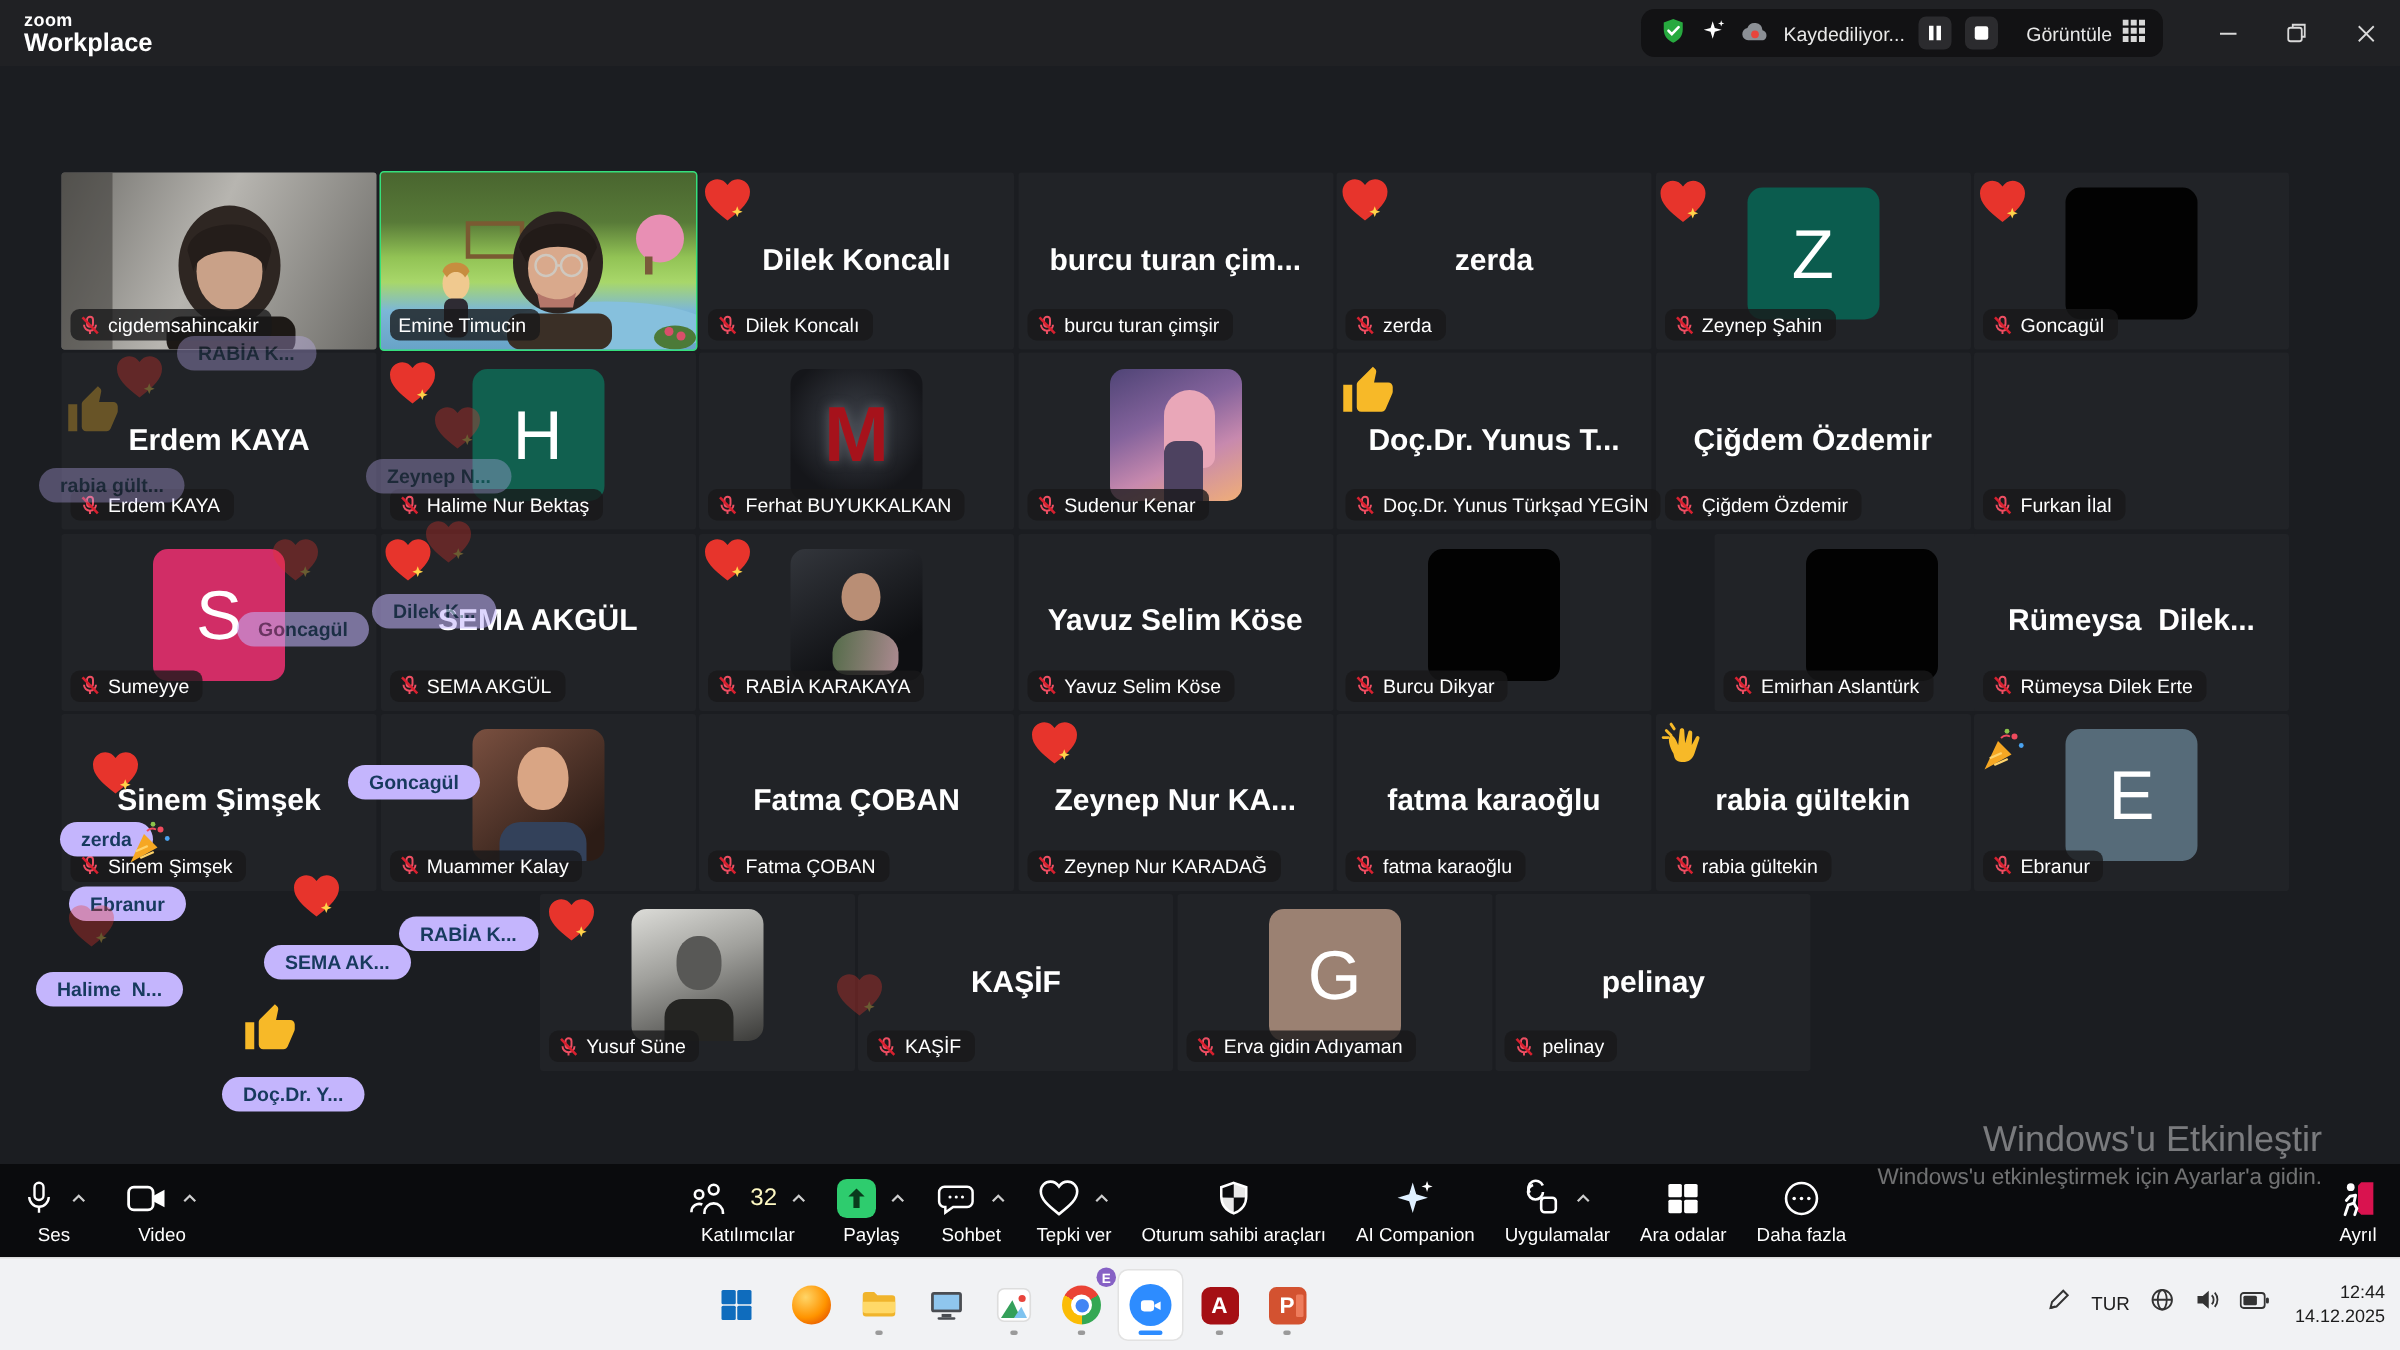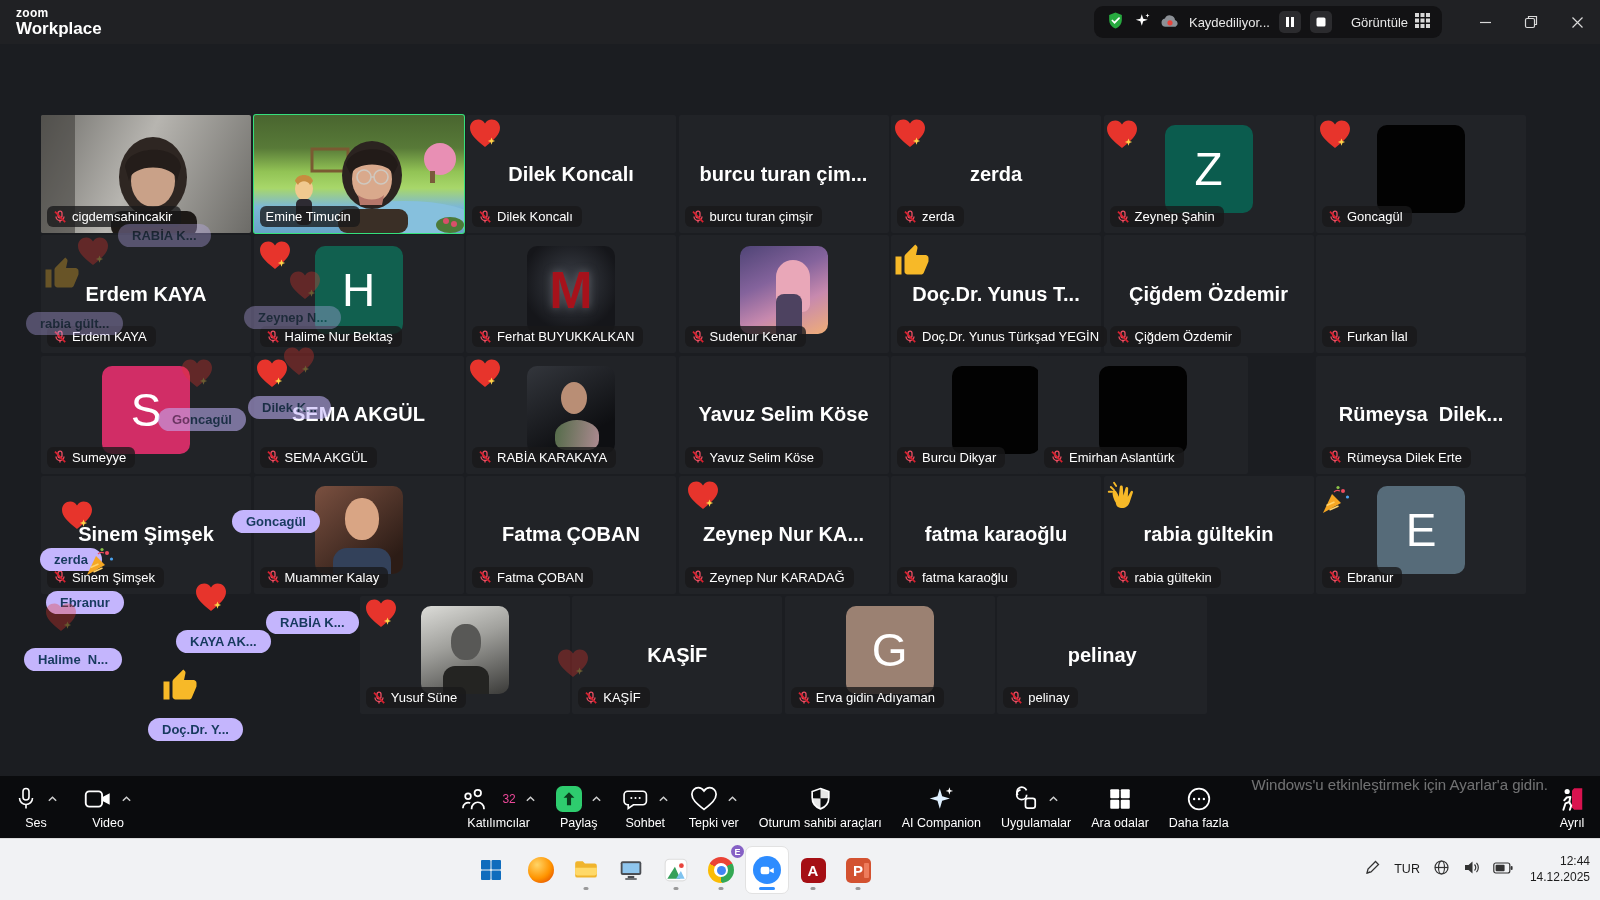--- a/index.html
+++ b/index.html
@@ -69,21 +69,21 @@
   .semi{opacity:.55;}
   .badge{background:#c4b5fd;color:#173a5e;font-weight:bold;font-size:13px;
     padding:4px 14px;border-radius:14px;white-space:pre;}
 
   
   .toolbar{position:absolute;left:0;right:0;top:776px;height:62px;background:#0a0b0d;
     display:flex;align-items:center;padding:0 14px;z-index:30;}
   .tbi{display:flex;flex-direction:column;align-items:center;gap:3px;color:#fff;
     font-size:12.5px;white-space:nowrap;}
   .tbi .icon-row{display:flex;align-items:center;gap:9px;height:28px;position:relative;}
-  .tbi .cnt{font-size:12px;color:#ec4899;margin-left:6px;}
+  .tbi .cnt{font-size:16px;color:#fef9c3;margin-left:6px;}
   .tb-group{display:flex;align-items:flex-end;gap:26px;}
   .spacer{flex:1;}
 
   
   .wm{position:absolute;right:52px;z-index:35;color:rgba(255,255,255,.42);pointer-events:none;}
   .wm1{top:746px;font-size:24px;}
   .wm2{top:776px;font-size:15px;}
 
   
   .taskbar{position:absolute;left:0;right:0;top:838px;height:62px;background:#f1f2f4;
@@ -504,21 +504,21 @@
                 <rect x="5" y="1.2" width="4" height="6.6" rx="2"></rect>
                 <path d="M3 6.5a4 4 0 0 0 8 0"></path>
                 <line x1="7" y1="10.6" x2="7" y2="12.6"></line>
               </g>
               <line x1="2" y1="1.6" x2="12.2" y2="12.2" stroke="#d8202f" stroke-width="1.7"></line>
             </svg>
           </span>
           <span>Burcu Dikyar</span>
         </div>
       </div>
-      <div class="tile" style="left: 1038px; top: 355.6px;">
+      <div class="tile" style="left: 1143px; top: 355.6px;">
         <div class="avatar" style="background: rgb(2, 2, 2);"></div>
         <div class="label">
           <span style="display: flex;">
             <svg width="14" height="14" viewBox="0 0 14 14">
               <g fill="none" stroke="#ee4f63" stroke-width="1.3">
                 <rect x="5" y="1.2" width="4" height="6.6" rx="2"></rect>
                 <path d="M3 6.5a4 4 0 0 0 8 0"></path>
                 <line x1="7" y1="10.6" x2="7" y2="12.6"></line>
               </g>
               <line x1="2" y1="1.6" x2="12.2" y2="12.2" stroke="#d8202f" stroke-width="1.7"></line>
@@ -794,21 +794,21 @@
       <div class="ov faded" style="left: 44px; top: 602px;"><svg width="34" height="32" viewBox="0 0 32 32">
           <path d="M16 29C6.5 21.5 1 16.5 1 9.8 1 5 4.8 1.5 9.3 1.5c2.8 0 5.2 1.5 6.7 3.9 1.5-2.4 3.9-3.9 6.7-3.9C27.2 1.5 31 5 31 9.8c0 6.7-5.5 11.7-15 19.2z" fill="#e7342c"></path>
           <path d="M22.5 19.5l1 2.6 2.6 1-2.6 1-1 2.6-1-2.6-2.6-1 2.6-1z" fill="#ffd24a"></path>
         </svg></div>
       <div class="ov badge" style="left: 24px; top: 648px;">Halime  N...</div>
       <div class="ov badge" style="left: 232px; top: 510px;">Goncagül</div>
       <div class="ov" style="left: 194px; top: 582px;"><svg width="34" height="32" viewBox="0 0 32 32">
           <path d="M16 29C6.5 21.5 1 16.5 1 9.8 1 5 4.8 1.5 9.3 1.5c2.8 0 5.2 1.5 6.7 3.9 1.5-2.4 3.9-3.9 6.7-3.9C27.2 1.5 31 5 31 9.8c0 6.7-5.5 11.7-15 19.2z" fill="#e7342c"></path>
           <path d="M22.5 19.5l1 2.6 2.6 1-2.6 1-1 2.6-1-2.6-2.6-1 2.6-1z" fill="#ffd24a"></path>
         </svg></div>
-      <div class="ov badge" style="left: 176px; top: 630px;">KAYA AK...</div>
+      <div class="ov badge" style="left: 176px; top: 630px;">SEMA AK...</div>
       <div class="ov badge" style="left: 266px; top: 611px;">RABİA K...</div>
       <div class="ov" style="left: 364px; top: 598px;"><svg width="34" height="32" viewBox="0 0 32 32">
           <path d="M16 29C6.5 21.5 1 16.5 1 9.8 1 5 4.8 1.5 9.3 1.5c2.8 0 5.2 1.5 6.7 3.9 1.5-2.4 3.9-3.9 6.7-3.9C27.2 1.5 31 5 31 9.8c0 6.7-5.5 11.7-15 19.2z" fill="#e7342c"></path>
           <path d="M22.5 19.5l1 2.6 2.6 1-2.6 1-1 2.6-1-2.6-2.6-1 2.6-1z" fill="#ffd24a"></path>
         </svg></div>
       <div class="ov" style="left: 162px; top: 668px;"><svg width="36" height="36" viewBox="0 0 24 24">
           <path d="M1 21h4V9H1v12zm22-11c0-1.1-.9-2-2-2h-6.31l.95-4.57.03-.32c0-.41-.17-.79-.44-1.06L14.17 1 7.59 7.59C7.22 7.95 7 8.45 7 9v10c0 1.1.9 2 2 2h9c.83 0 1.54-.5 1.84-1.22l3.02-7.05c.09-.23.14-.47.14-.73v-2z" fill="#f7b928"></path>
         </svg></div>
       <div class="ov badge" style="left: 148px; top: 718px;">Doç.Dr. Y...</div>
       <div class="ov faded" style="left: 556px; top: 648px;"><svg width="34" height="32" viewBox="0 0 32 32">
@@ -826,20 +826,21 @@
       <div class="ov" style="left: 1320px; top: 484px;"><svg width="32" height="32" viewBox="0 0 32 32">
           <polygon points="3,29 12,10 21,19" fill="#f6a723"></polygon>
           <path d="M6.5 21.5l8-3.5M9.5 26l9-4" stroke="#ffd36b" stroke-width="1.6"></path>
           <circle cx="23" cy="7" r="2" fill="#ef4b5e"></circle>
           <circle cx="27.5" cy="13" r="1.6" fill="#4aa3f0"></circle>
           <circle cx="18" cy="3.5" r="1.6" fill="#8bc34a"></circle>
           <path d="M14 8c2-2 4-2 6-1" stroke="#ef4b5e" stroke-width="1.3" fill="none"></path>
         </svg></div>
     </div>
 
+  <div class="wm wm1">Windows'u Etkinleştir</div>
   <div class="wm wm2">Windows'u etkinleştirmek için Ayarlar'a gidin.</div>
 
   <div class="toolbar">
     <div class="tb-group" id="tb-left">
         <div class="tbi">
           <div class="icon-row">
             <span style="display: flex;">
               <svg width="24" height="26" viewBox="0 0 24 24" fill="none" stroke="#fff" stroke-width="1.6">
                 <rect x="9" y="1.5" width="6" height="11.5" rx="3"></rect>
                 <path d="M5.5 11a6.5 6.5 0 0 0 13 0"></path>

